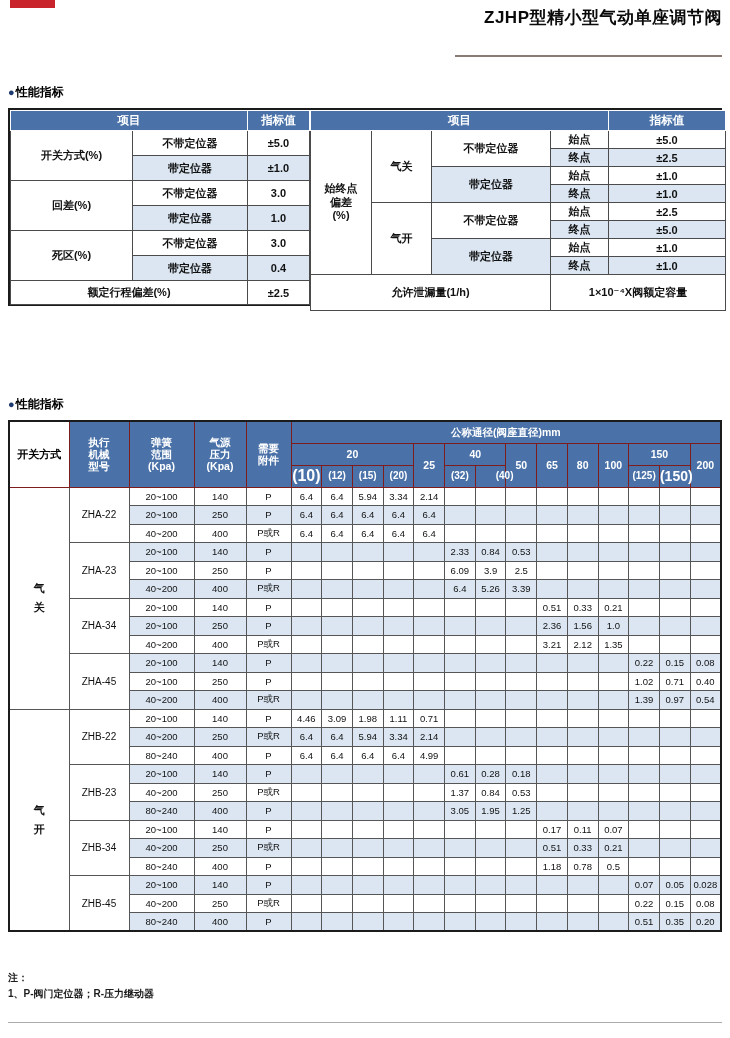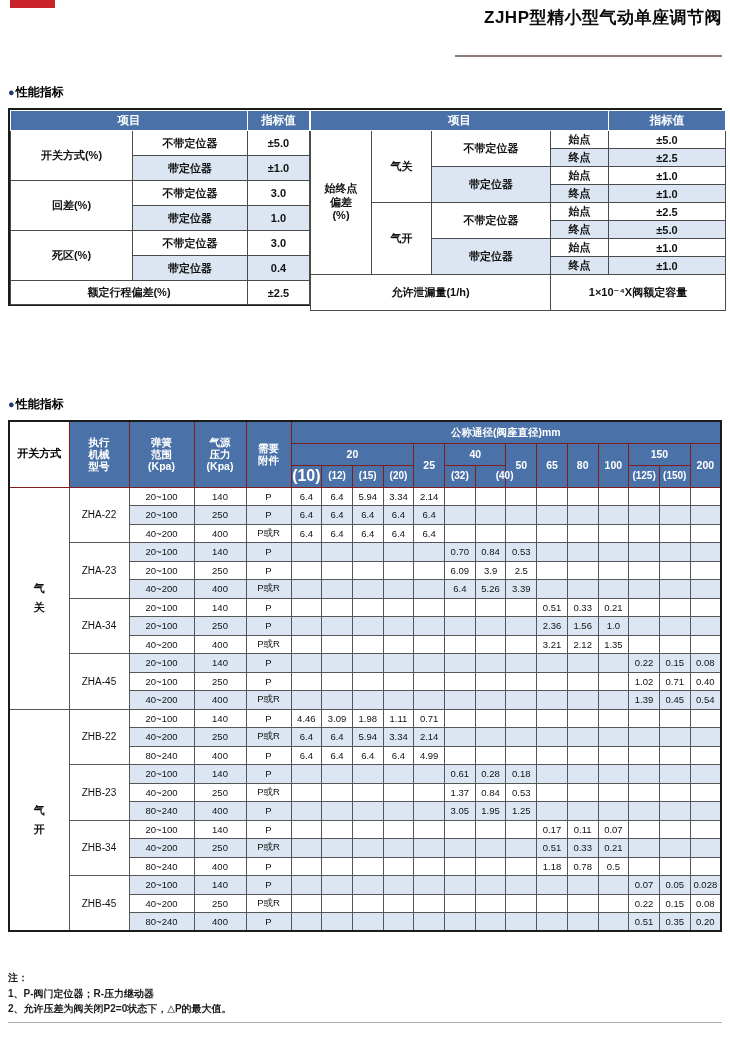--- a/index.html
+++ b/index.html
@@ -190,21 +190,21 @@
 <table id="t2">
   <colgroup id="t2-cols">
     <col style="width:60px">
       <col style="width:60px">
       <col style="width:65px">
       <col style="width:52px">
       <col style="width:45px">
   </colgroup>
   <thead>
     <tr>
-      <th rowspan="3" class="white-head" style="white-space: pre-line; font-family: Liberation Mono, monospace;">开关方式</th>
+      <th rowspan="3" class="white-head" style="white-space: pre-line;">开关方式</th>
       <th rowspan="3" style="white-space: pre-line;">执行
 机械
 型号</th>
       <th rowspan="3" style="white-space: pre-line;">弹簧
 范围
 (Kpa)</th>
       <th rowspan="3" style="white-space: pre-line;">气源
 压力
 (Kpa)</th>
       <th rowspan="3" style="white-space: pre-line;">需要
@@ -223,21 +223,21 @@
         <th rowspan="2" style="white-space: pre-line;">200</th>
       </tr>
     <tr id="t2-row-c">
         <th style="font-size: 16px; white-space: pre-line;">(10)</th>
         <th style="font-size: 10px; white-space: pre-line;">(12)</th>
         <th style="font-size: 10px; white-space: pre-line;">(15)</th>
         <th style="font-size: 10px; white-space: pre-line; margin-top: 44px;">(20)</th>
         <th style="font-size: 10px; white-space: pre-line;">(32)</th>
         <th style="font-size: 10px; white-space: pre-line; padding-left: 20px;">(40)</th>
         <th style="font-size: 10px; white-space: pre-line;">(125)</th>
-        <th style="font-size: 10px; white-space: pre-line;">(150)</th>
+        <th style="font-size: 14px; white-space: pre-line;">(150)</th>
       </tr>
   </thead>
   <tbody id="t2-body">
       <tr>
         <td rowspan="12" class="mode-cell">气
 关</td>
         <td rowspan="3" class="model-cell">ZHA-22</td>
         <td>20~100</td>
         <td>140</td>
         <td>P</td>
@@ -297,21 +297,21 @@
       <tr>
         <td rowspan="3" class="model-cell">ZHA-23</td>
         <td class="alt">20~100</td>
         <td class="alt">140</td>
         <td class="alt">P</td>
         <td class="alt"></td>
         <td class="alt"></td>
         <td class="alt"></td>
         <td class="alt"></td>
         <td class="alt"></td>
-        <td class="alt">0.70</td>
+        <td class="alt">2.33</td>
         <td class="alt">0.84</td>
         <td class="alt">0.53</td>
         <td class="alt"></td>
         <td class="alt"></td>
         <td class="alt"></td>
         <td class="alt"></td>
         <td class="alt"></td>
         <td class="alt"></td>
       </tr>
       <tr>
@@ -458,21 +458,21 @@
         <td class="alt"></td>
         <td class="alt"></td>
         <td class="alt"></td>
         <td class="alt"></td>
         <td class="alt"></td>
         <td class="alt"></td>
         <td class="alt"></td>
         <td class="alt"></td>
         <td class="alt"></td>
         <td class="alt">1.39</td>
-        <td class="alt">0.45</td>
+        <td class="alt">0.97</td>
         <td class="alt">0.54</td>
       </tr>
       <tr>
         <td rowspan="12" class="mode-cell">气
 开</td>
         <td rowspan="3" class="model-cell">ZHB-22</td>
         <td>20~100</td>
         <td>140</td>
         <td>P</td>
         <td>4.46</td>
@@ -701,16 +701,15 @@
         <td class="alt">0.51</td>
         <td class="alt">0.35</td>
         <td class="alt">0.20</td>
       </tr>
     </tbody>
 </table>
 
 <div class="notes">
   <div>注：</div>
   <div>1、P-阀门定位器；R-压力继动器</div>
-  <div>2、允许压差为阀关闭P2=0状态下，△P的最大值。</div>
 </div>
 
 <div class="bottom-rule"></div>
 
 </body></html>

